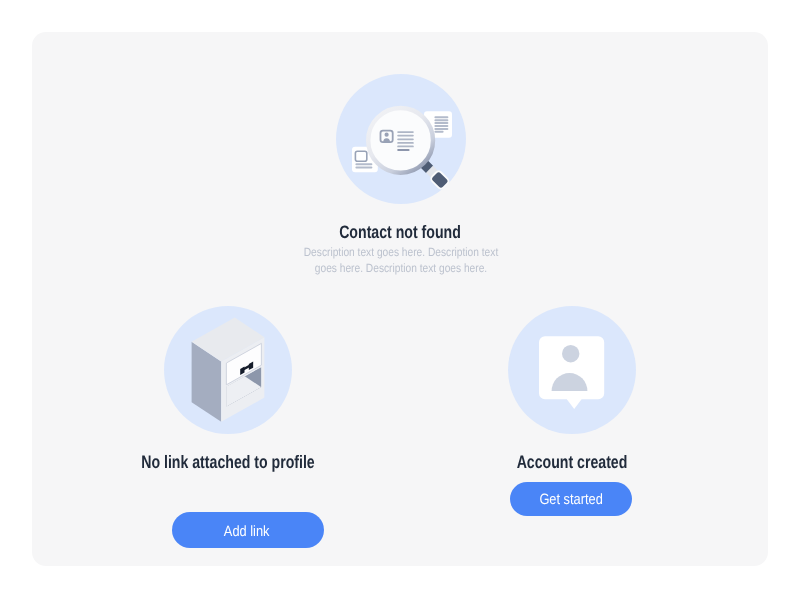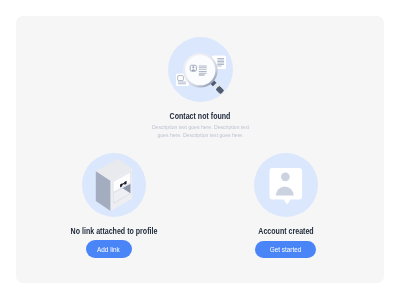--- a/index.html
+++ b/index.html
@@ -87,21 +87,21 @@
   </g>
   <path d="M 13.8 17.9 L 35.4 5.8 L 50.2 15.6 L 28.6 27.7 Z" fill="#e8eaee"></path>
   <path d="M 31.19 28.51 L 48.69 18.71 L 48.69 29.58 L 31.19 39.39 Z" fill="#fdfdfe" stroke="#c7ccd8" stroke-width="0.4"></path>
   <g>
     <path d="M 38.1 31.44 L 40.26 30.23 L 40.26 33.25 L 38.1 34.46 Z" fill="#161d2b"></path>
     <path d="M 42.42 29.02 L 44.58 27.81 L 44.58 30.83 L 42.42 32.04 Z" fill="#161d2b"></path>
     <path d="M 39.4 31.16 L 43.72 28.74 L 43.72 30.1 L 39.4 32.52 Z" fill="#161d2b"></path>
   </g>
 </svg>
 <div class="title" style="left:14px;top:226px;width:200px;">No link attached to profile</div>
-<div class="btn" style="left:85.5px;top:240px;width:46px;height:18px;">
+<div class="btn" style="left:85.5px;top:256px;width:76px;height:18px;">
   <span>Add link</span>
 </div>
 
 <svg style="left:254px;top:152.5px;" width="64" height="64" viewBox="0 0 64 64">
   <circle cx="32" cy="32" r="32" fill="#dbe7fc"></circle>
   <path d="M18.5 15.1 H45.1 a3 3 0 0 1 3 3 V43.6 a3 3 0 0 1 -3 3 H36.8 L33.1 51.5 L29.4 46.6 H18.5 a3 3 0 0 1 -3 -3 V18.1 a3 3 0 0 1 3 -3 Z" fill="#ffffff"></path>
   <circle cx="31.35" cy="23.85" r="4.35" fill="#ccd3e0"></circle>
   <path d="M21.8 42.5 a8.95 8.95 0 0 1 17.9 0 Z" fill="#ccd3e0"></path>
 </svg>
 <div class="title" style="left:186px;top:226px;width:200px;">Account created</div>

